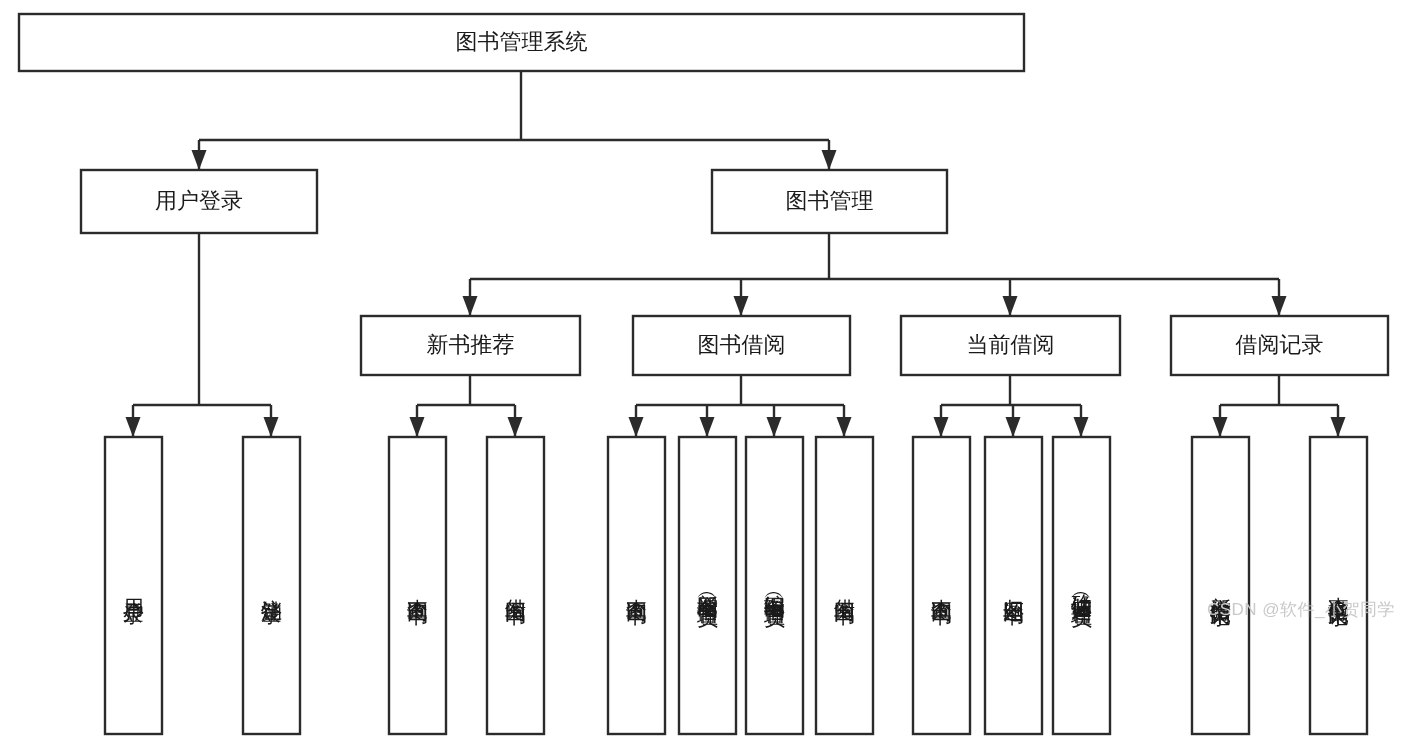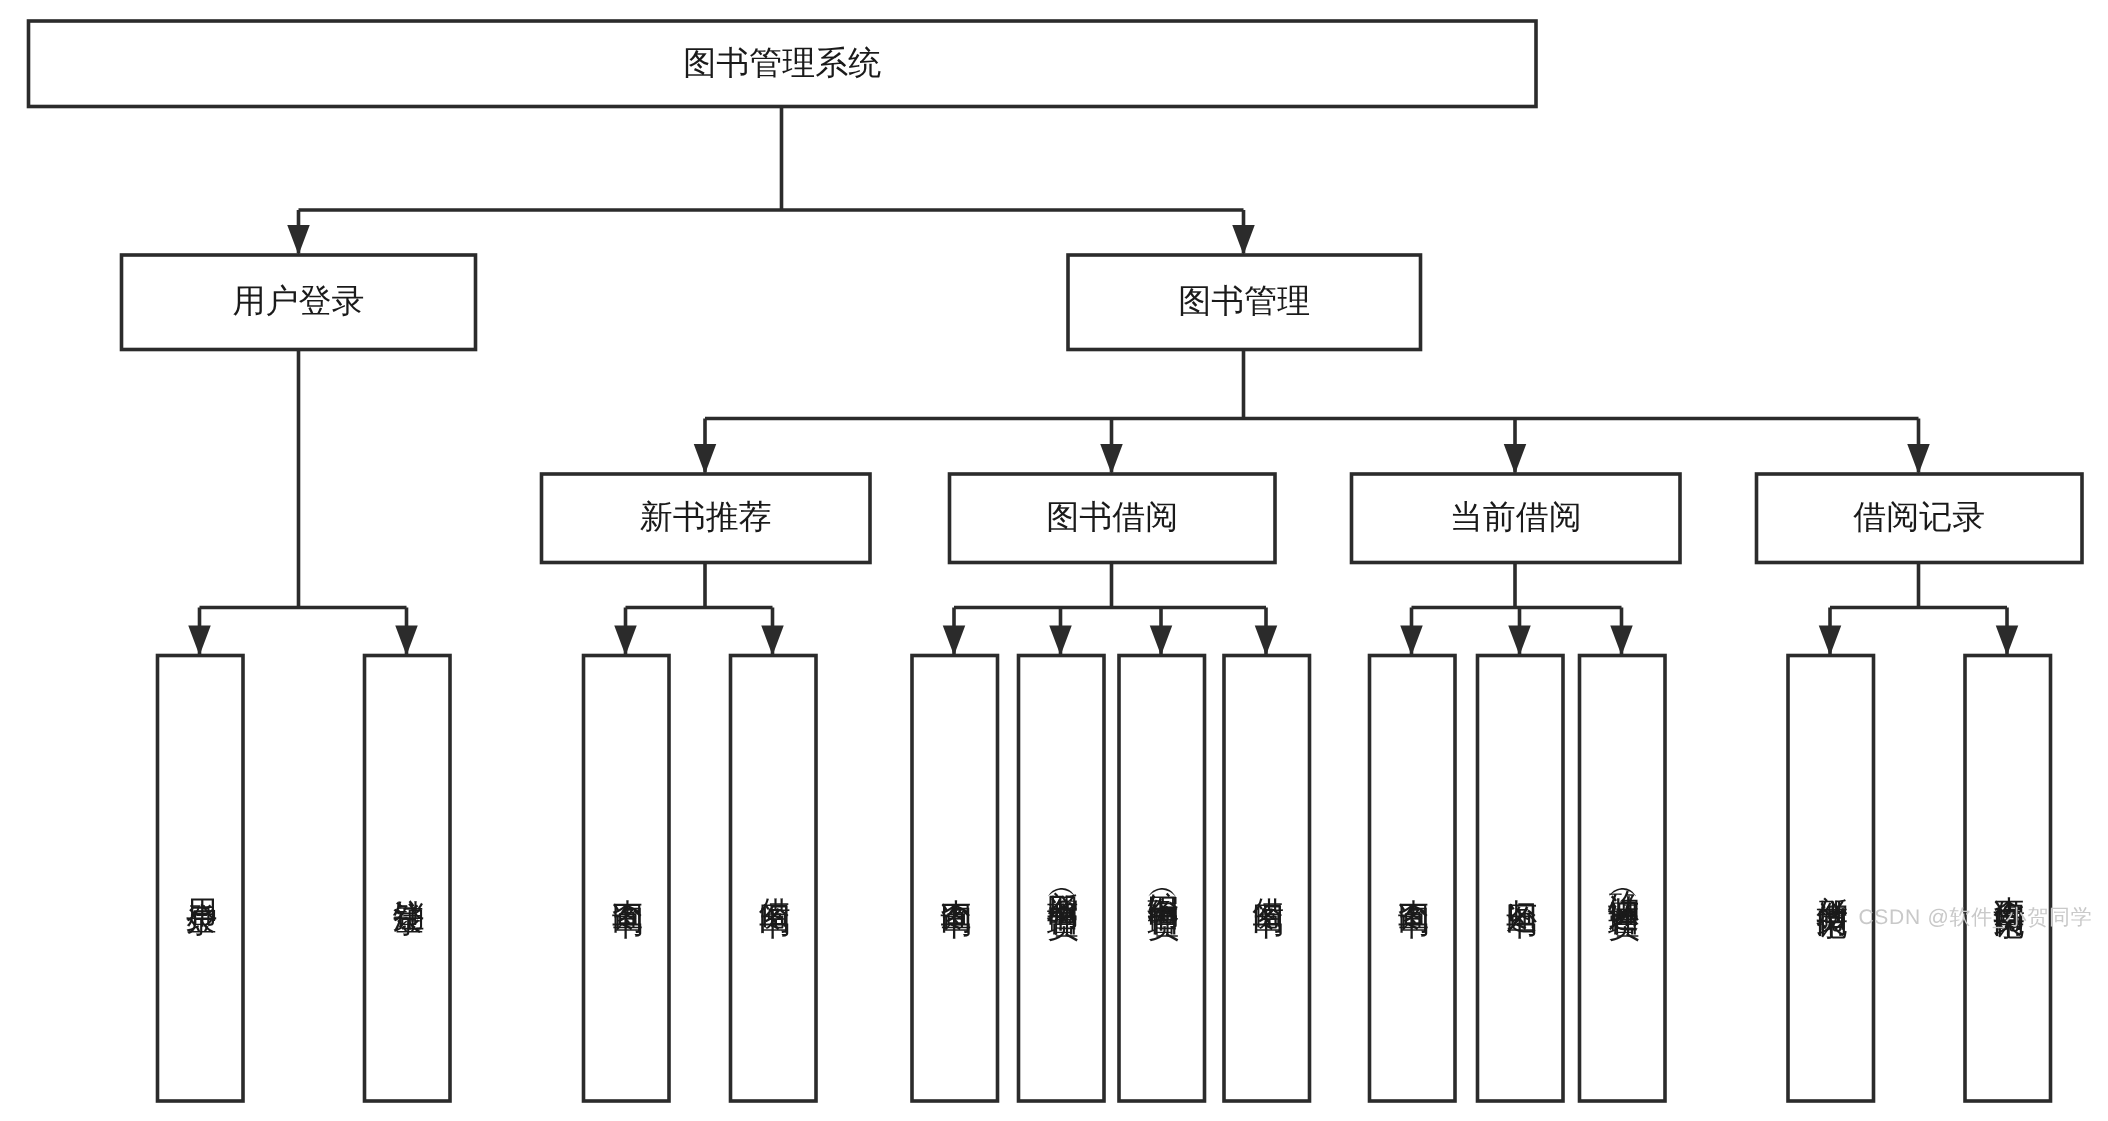--- a/index.html
+++ b/index.html
@@ -62,21 +62,21 @@
     display: flex;
     align-items: center;
     justify-content: center;
     pointer-events: none;
   }
   .watermark {
     position: absolute;
     right: 10px;
     bottom: 4px;
     font-family: "Liberation Sans", "DejaVu Sans", sans-serif;
-    font-size: 14px;
+    font-size: 17px;
     color: #c9c9c9;
     white-space: nowrap;
     letter-spacing: 0.5px;
   }
 </style>
 </head>
 <body>
 
 <div id="diagram-root">
   <svg class="diagram-canvas" id="diagram-canvas" viewBox="0 0 1405 747" xmlns="http://www.w3.org/2000/svg">

